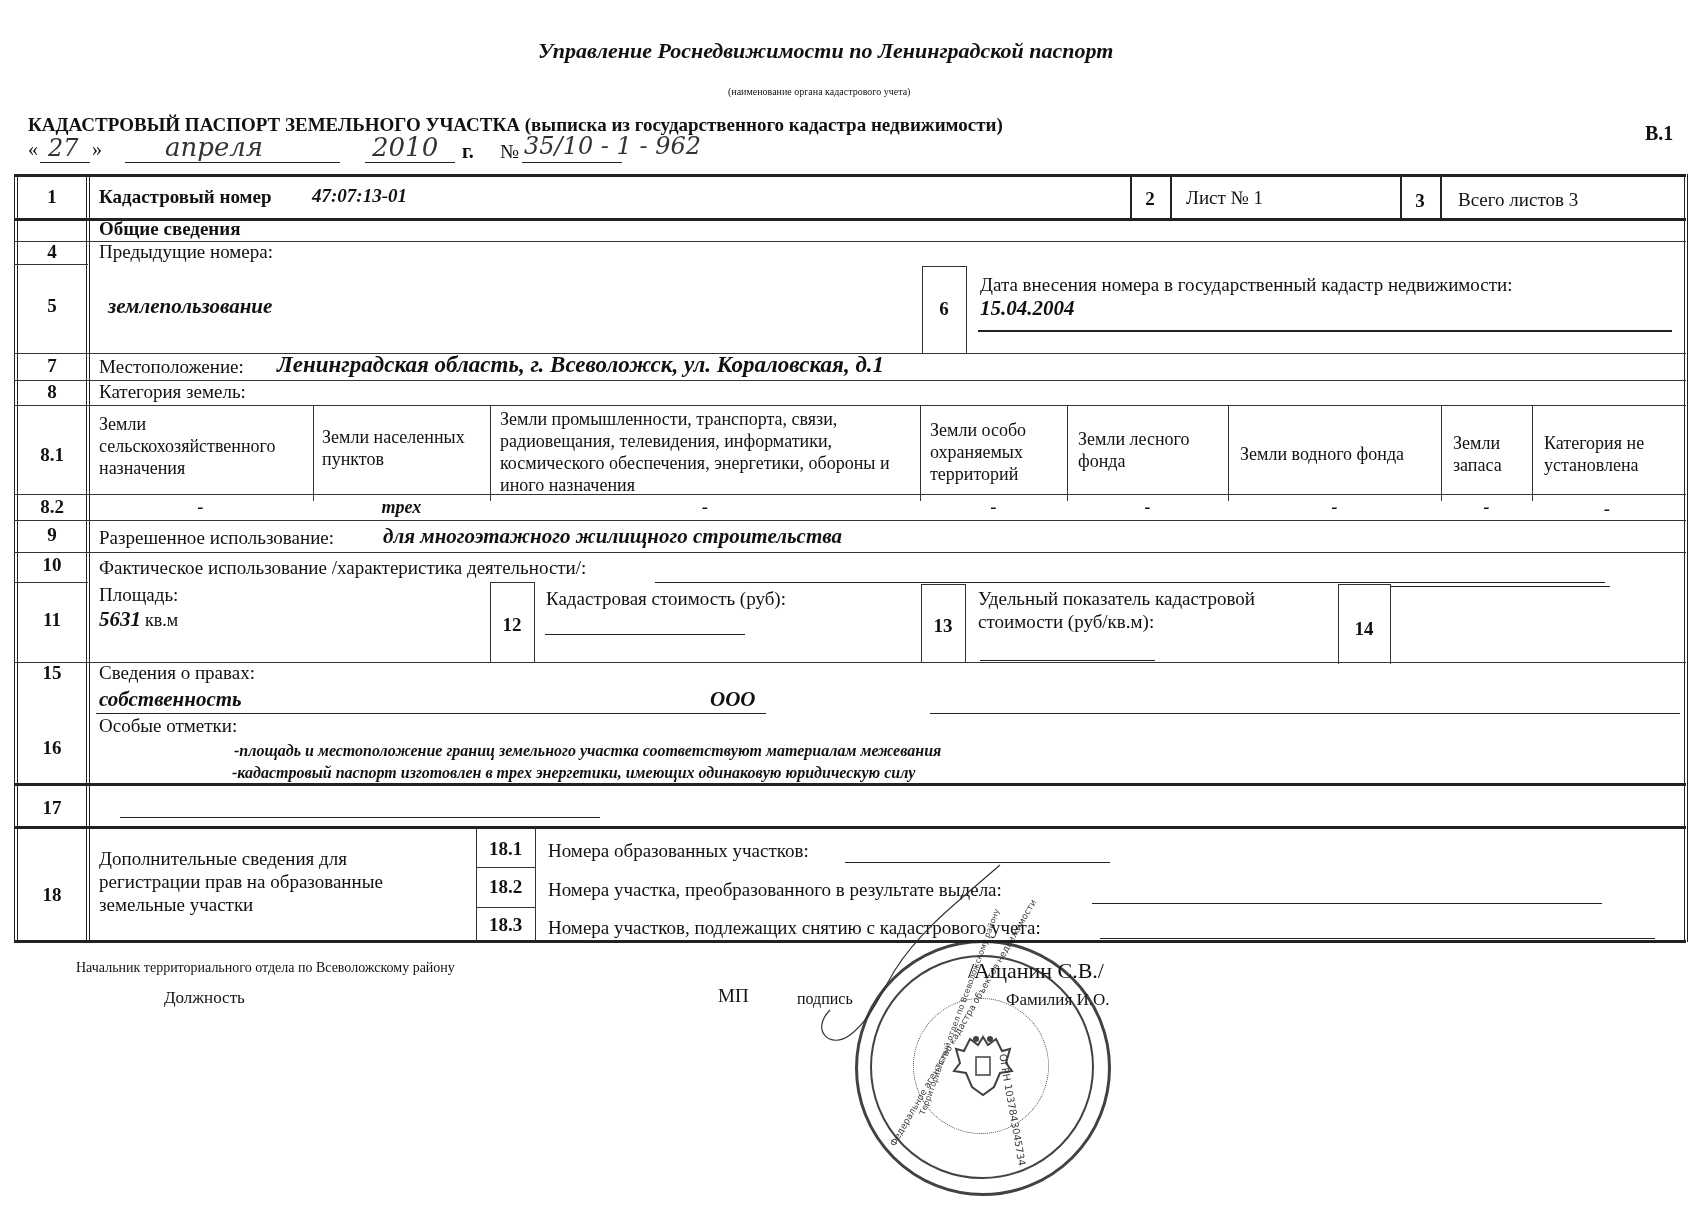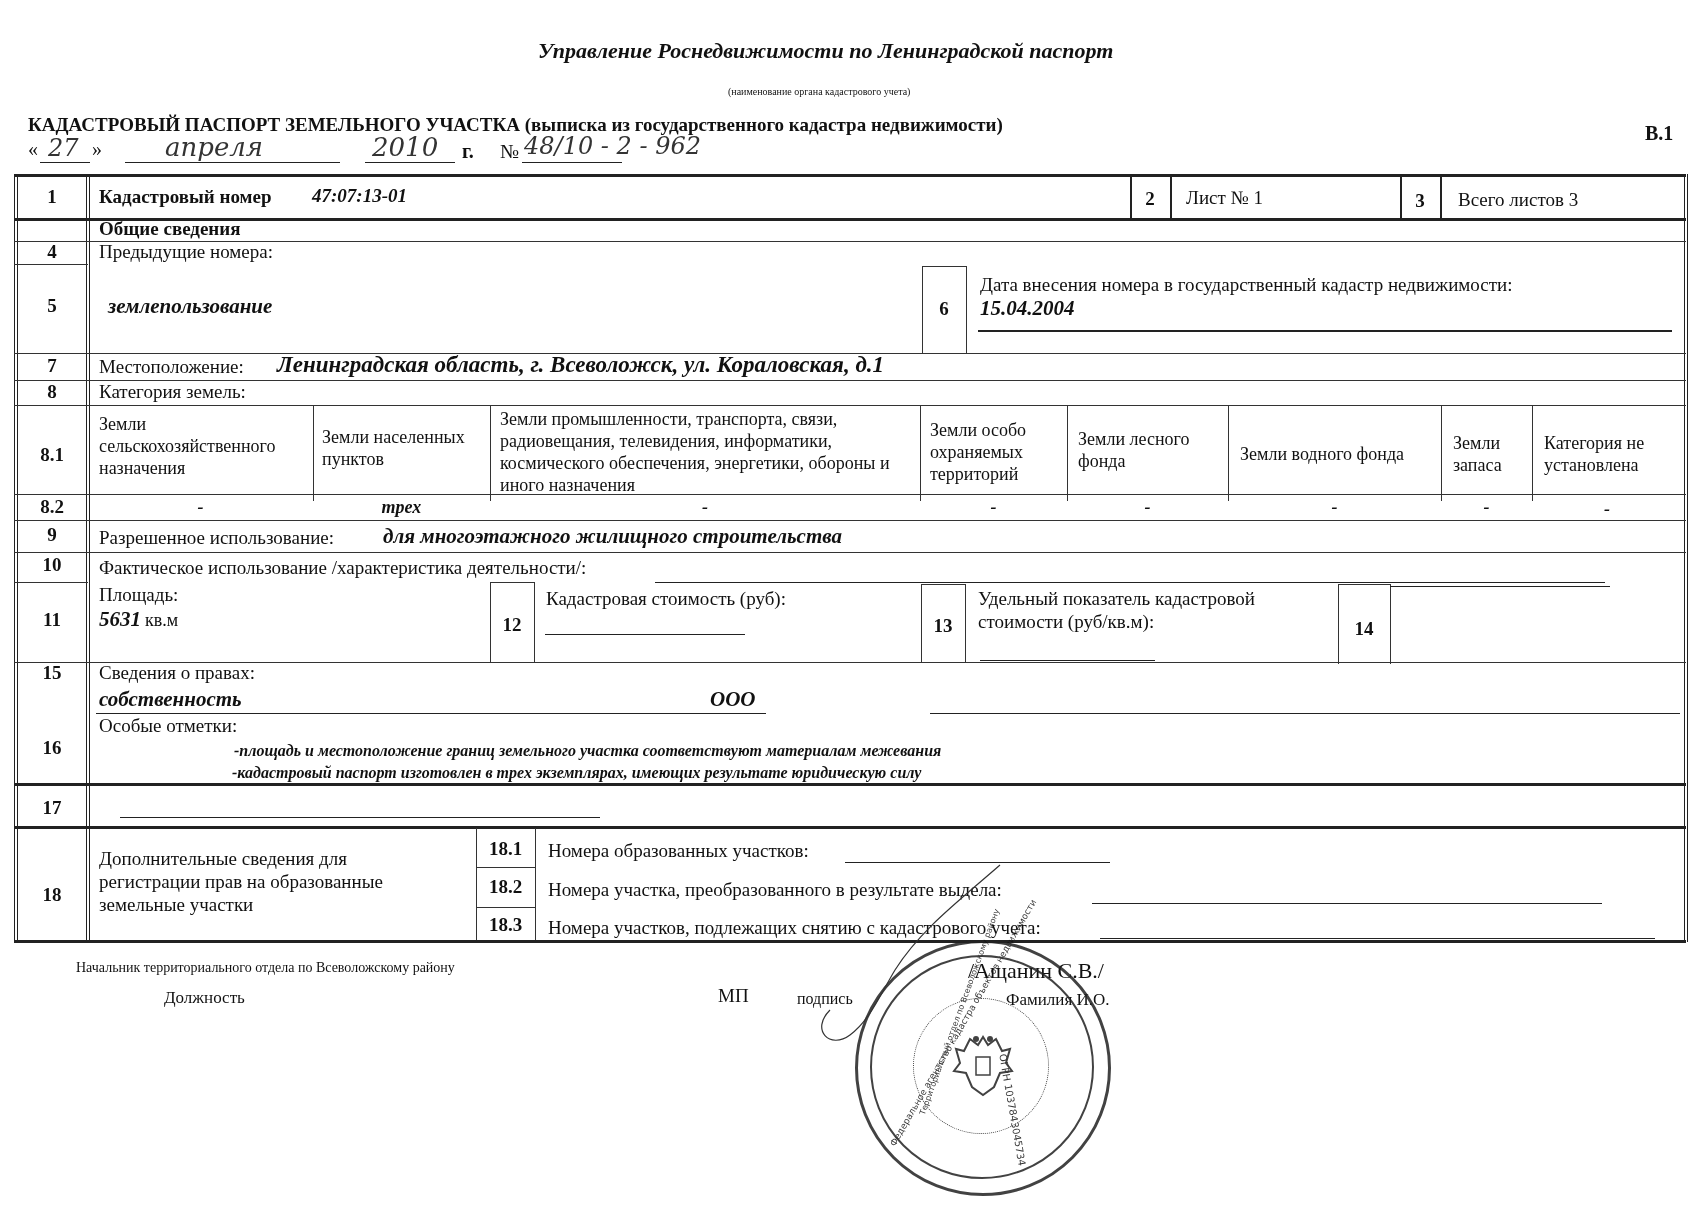--- a/index.html
+++ b/index.html
@@ -35,21 +35,21 @@
 <div class="t" style="left:28px;top:138px;font-size:20px;">«</div>
 <div class="t hand" style="left:48px;top:134px;font-size:24px;">27</div>
 <div class="t" style="left:92px;top:138px;font-size:20px;">»</div>
 <div class="uline" style="left:40px;top:162px;width:50px;"></div>
 <div class="t hand" style="left:165px;top:132px;font-size:26px;">апреля</div>
 <div class="uline" style="left:125px;top:162px;width:215px;"></div>
 <div class="t hand" style="left:372px;top:132px;font-size:26px;">2010</div>
 <div class="uline" style="left:365px;top:162px;width:90px;"></div>
 <div class="t" style="left:462px;top:140px;font-size:20px;font-weight:bold;">г.</div>
 <div class="t" style="left:500px;top:140px;font-size:20px;">№</div>
-<div class="t hand" style="left:524px;top:132px;font-size:24px;">48/10 - 2 - 962</div>
+<div class="t hand" style="left:524px;top:132px;font-size:24px;">35/10 - 1 - 962</div>
 <div class="uline" style="left:522px;top:162px;width:100px;"></div>
 
 <div class="hl" style="left:14px;top:174px;width:1672px;border-top-width:3px;"></div>
 <div class="vl dbl" style="left:14px;top:174px;height:768px;"></div>
 <div class="vl dbl" style="left:1684px;top:174px;height:768px;"></div>
 <div class="hl" style="left:14px;top:940px;width:1672px;border-top-width:3px;"></div>
 <div class="vl dbl" style="left:86px;top:174px;height:768px;"></div>
 
 <div class="num" style="left:18px;top:186px;width:68px;">1</div>
 <div class="t lbl" style="left:99px;top:186px;font-weight:bold;">Кадастровый номер</div>
@@ -159,21 +159,21 @@
 <div class="num" style="left:18px;top:662px;width:68px;">15</div>
 <div class="t lbl" style="left:99px;top:662px;">Сведения о правах:</div>
 <div class="t ital" style="left:99px;top:687px;font-size:21px;">собственность</div>
 <div class="t ital" style="left:710px;top:687px;font-size:21px;">ООО</div>
 <div class="uline" style="left:96px;top:713px;width:670px;"></div>
 <div class="uline" style="left:930px;top:713px;width:750px;"></div>
 
 <div class="num" style="left:18px;top:737px;width:68px;">16</div>
 <div class="t lbl" style="left:99px;top:715px;">Особые отметки:</div>
 <div class="t ital" style="left:234px;top:742px;font-size:16px;">-площадь и местоположение границ земельного участка соответствуют материалам межевания</div>
-<div class="t ital" style="left:232px;top:764px;font-size:16px;">-кадастровый паспорт изготовлен в трех  экземплярах, имеющих результате юридическую силу</div>
+<div class="t ital" style="left:232px;top:764px;font-size:16px;">-кадастровый паспорт изготовлен в трех  энергетики, имеющих одинаковую юридическую силу</div>
 <div class="hl" style="left:14px;top:783px;width:1672px;border-top-width:3px;"></div>
 
 <div class="num" style="left:18px;top:797px;width:68px;">17</div>
 <div class="uline" style="left:120px;top:817px;width:480px;"></div>
 <div class="hl" style="left:14px;top:826px;width:1672px;border-top-width:3px;"></div>
 
 <div class="num" style="left:18px;top:884px;width:68px;">18</div>
 <div class="t lbl" style="left:99px;top:848px;">Дополнительные сведения для</div>
 <div class="t lbl" style="left:99px;top:871px;">регистрации прав на образованные</div>
 <div class="t lbl" style="left:99px;top:894px;">земельные участки</div>

